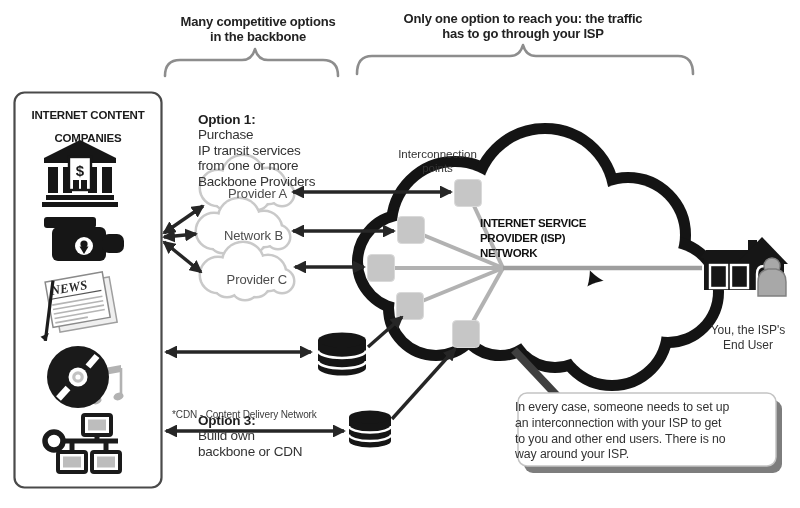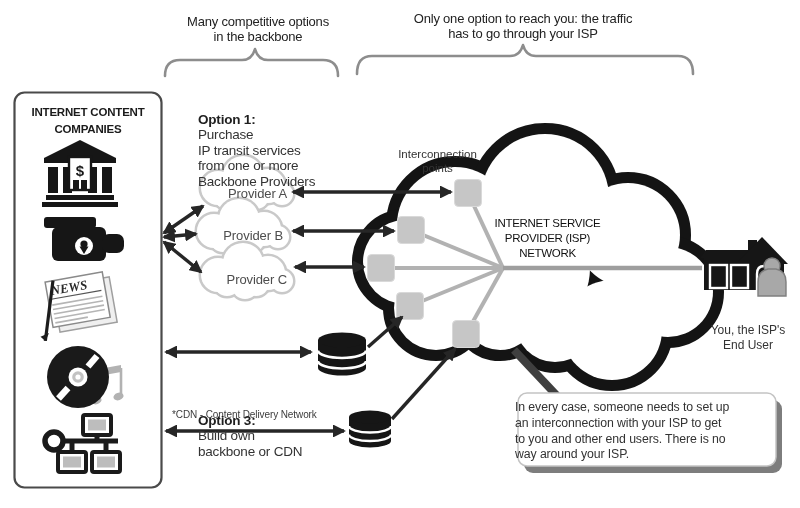--- a/index.html
+++ b/index.html
@@ -1,27 +1,27 @@
 <!DOCTYPE html>
 <html><head>
 <meta charset="utf-8">
 <style>
   html,body{margin:0;padding:0;background:#fff;}
   #stage{position:relative;width:800px;height:508px;background:#fff;overflow:hidden;
          font-family:"Liberation Sans",sans-serif;}
   #stage svg{position:absolute;left:0;top:0;}
   .t{position:absolute;white-space:pre-line;color:#333;}
-  .hdr{font-weight:normal;font-size:13px;line-height:15px;text-align:center;color:#222;letter-spacing:-0.2px;}
-  .panel-title{font-weight:bold;font-size:11.5px;line-height:17px;text-align:center;color:#1b1b1b;letter-spacing:-0.2px;}
+  .hdr{font-weight:bold;font-size:13px;line-height:15px;text-align:center;color:#222;letter-spacing:-0.2px;}
+  .panel-title{font-weight:bold;font-size:11.5px;line-height:23px;text-align:center;color:#1b1b1b;letter-spacing:-0.2px;}
   .opt{font-size:13.5px;line-height:15.5px;color:#333;letter-spacing:-0.2px;}
   .opt b{color:#1f1f1f;}
   .note{font-size:10px;color:#3c3c3c;letter-spacing:-0.1px;margin-top:48px;}
   .prov{font-size:13px;color:#4d4d4d;text-align:right;letter-spacing:-0.1px;}
   .interconn{font-size:11.5px;line-height:13.5px;text-align:center;color:#333;}
-  .isp-label{font-weight:normal;font-size:11.5px;line-height:15px;text-align:center;color:#111;letter-spacing:-0.3px;}
+  .isp-label{font-weight:bold;font-size:11.5px;line-height:15px;color:#111;letter-spacing:-0.3px;}
   .user-label{font-size:12px;line-height:15px;text-align:center;color:#333;margin-top:27px;}
   .callout-text{font-size:12.3px;line-height:15.8px;color:#333;letter-spacing:-0.1px;}
 </style>
 </head>
 <body>
 
 <div id="stage">
 
 <svg width="800" height="508" viewBox="0 0 800 508">
   <defs>
@@ -225,21 +225,21 @@
 
 <div class="t opt" style="left:198px;top:96px;width:150px;">
   <b>Option 1:</b>
   <span>Purchase
 IP transit services
 from one or more
 Backbone Providers</span>
 </div>
 
 <div class="t prov" style="left:207px;top:186px;width:80px;">Provider A</div>
-<div class="t prov" style="left:203px;top:228px;width:80px;">Provider B</div>
+<div class="t prov" style="left:203px;top:228px;width:80px;">Network B</div>
 <div class="t prov" style="left:207px;top:272px;width:80px;">Provider C</div>
 
 <div class="t note" style="left:172px;top:361px;width:160px;">*CDN - Content Delivery Network</div>
 
 <div class="t opt" style="left:198px;top:397px;width:150px;">
   <b>Option 3:</b>
   <span>Build own
 backbone or CDN</span>
 </div>
 

